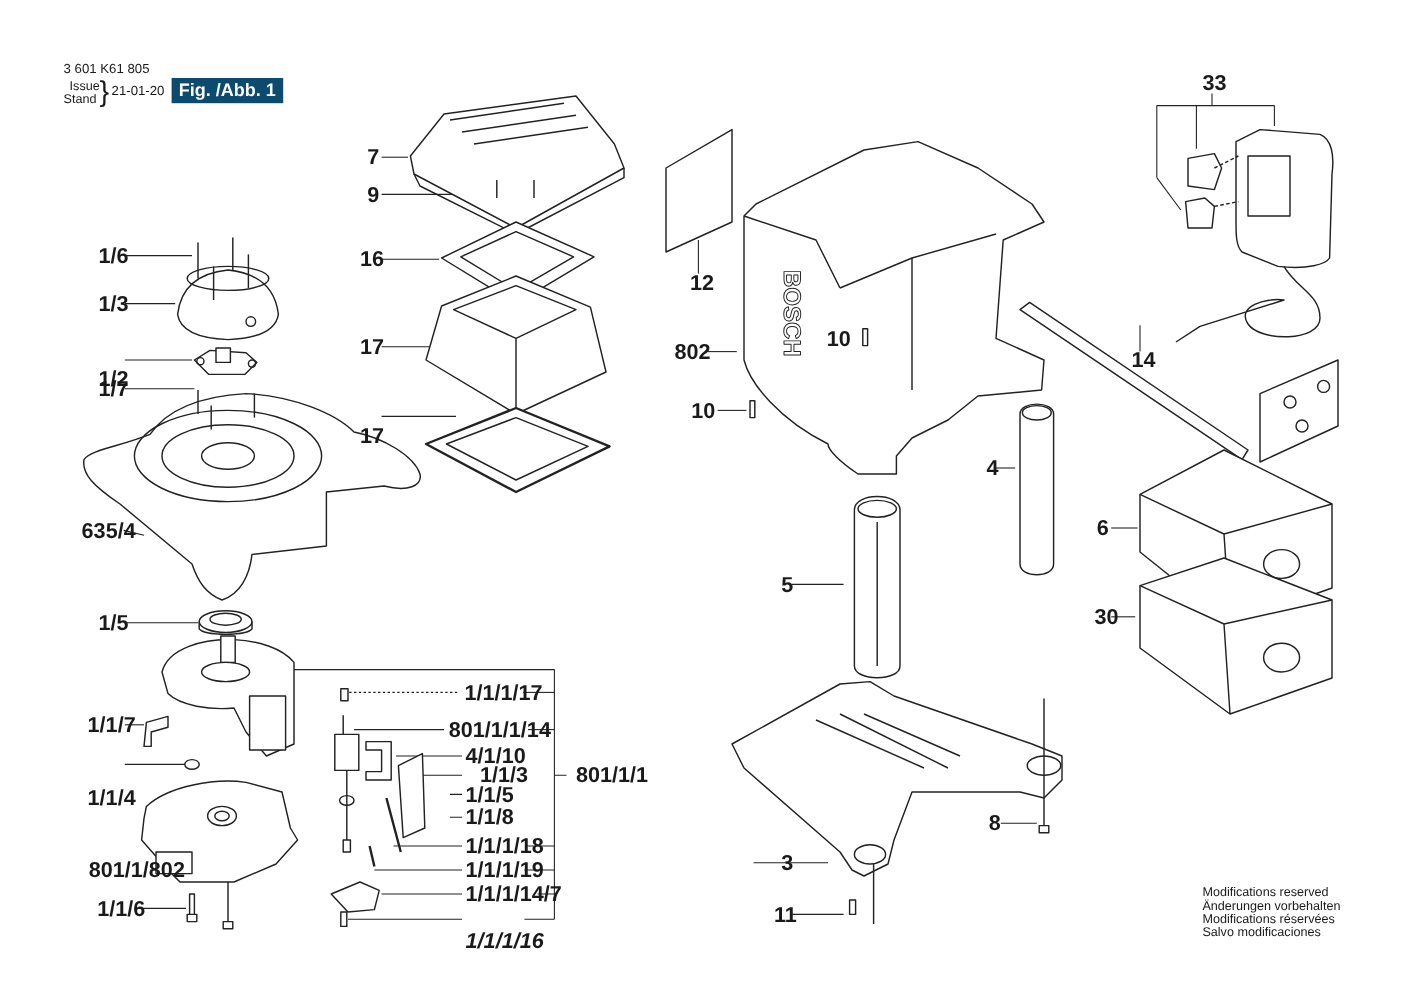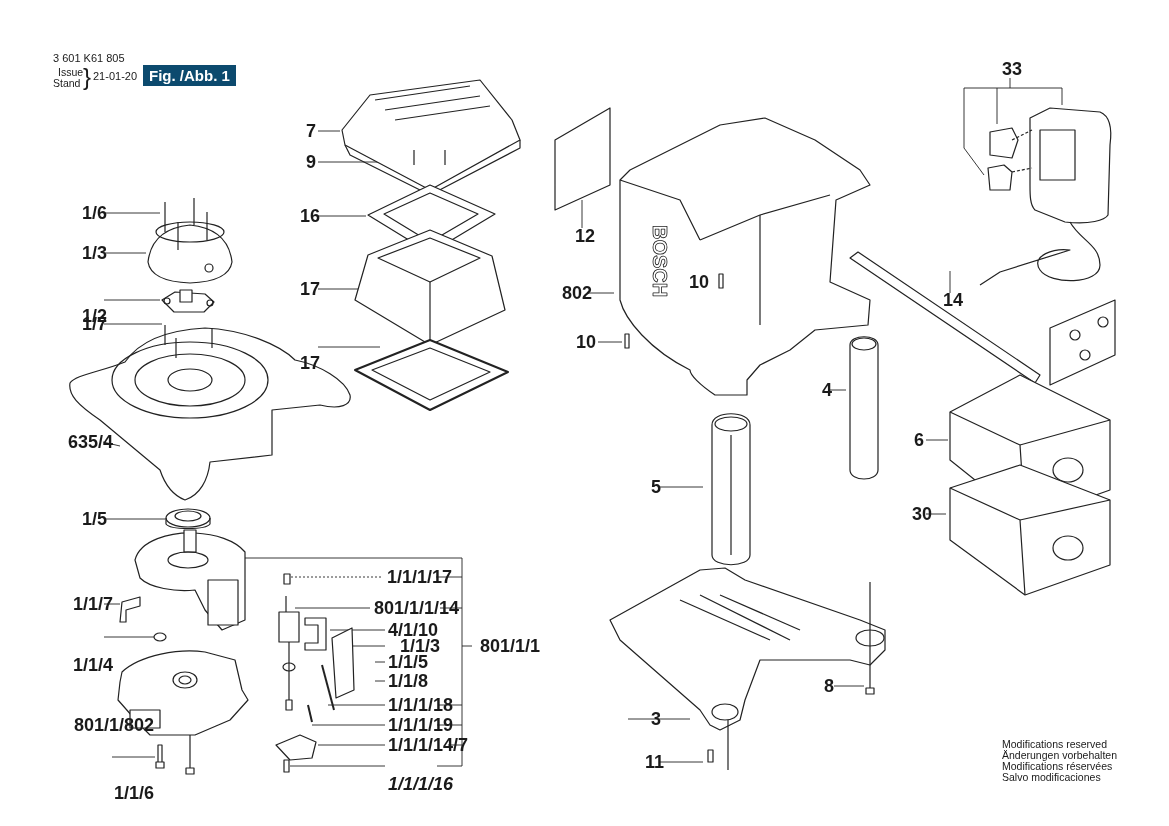--- a/index.html
+++ b/index.html
@@ -248,21 +248,21 @@
 
 <div class="lbl" style="left:82px;top:206px;">1/6</div>
 <div class="lbl" style="left:82px;top:246px;">1/3</div>
 <div class="lbl" style="left:82px;top:309px;text-align:center;">1/2</div>
 <div class="lbl" style="left:82px;top:317px;">1/7</div>
 <div class="lbl" style="left:68px;top:435px;">635/4</div>
 <div class="lbl" style="left:82px;top:512px;">1/5</div>
 <div class="lbl" style="left:73px;top:597px;">1/1/7</div>
 <div class="lbl" style="left:73px;top:658px;">1/1/4</div>
 <div class="lbl" style="left:74px;top:718px;">801/1/802</div>
-<div class="lbl" style="left:81px;top:786px;margin-left:33px;">1/1/6</div>
+<div class="lbl" style="left:81px;top:750px;">1/1/6</div>
 
 <div class="lbl" style="left:306px;top:124px;">7</div>
 <div class="lbl" style="left:306px;top:155px;">9</div>
 <div class="lbl" style="left:300px;top:209px;">16</div>
 <div class="lbl" style="left:300px;top:282px;">17</div>
 <div class="lbl" style="left:300px;top:340px;margin-top:16px;">17</div>
 
 <div class="lbl" style="left:387px;top:570px;">1/1/1/17</div>
 <div class="lbl" style="left:374px;top:601px;">801/1/1/14</div>
 <div class="lbl" style="left:388px;top:623px;">4/1/10</div>

